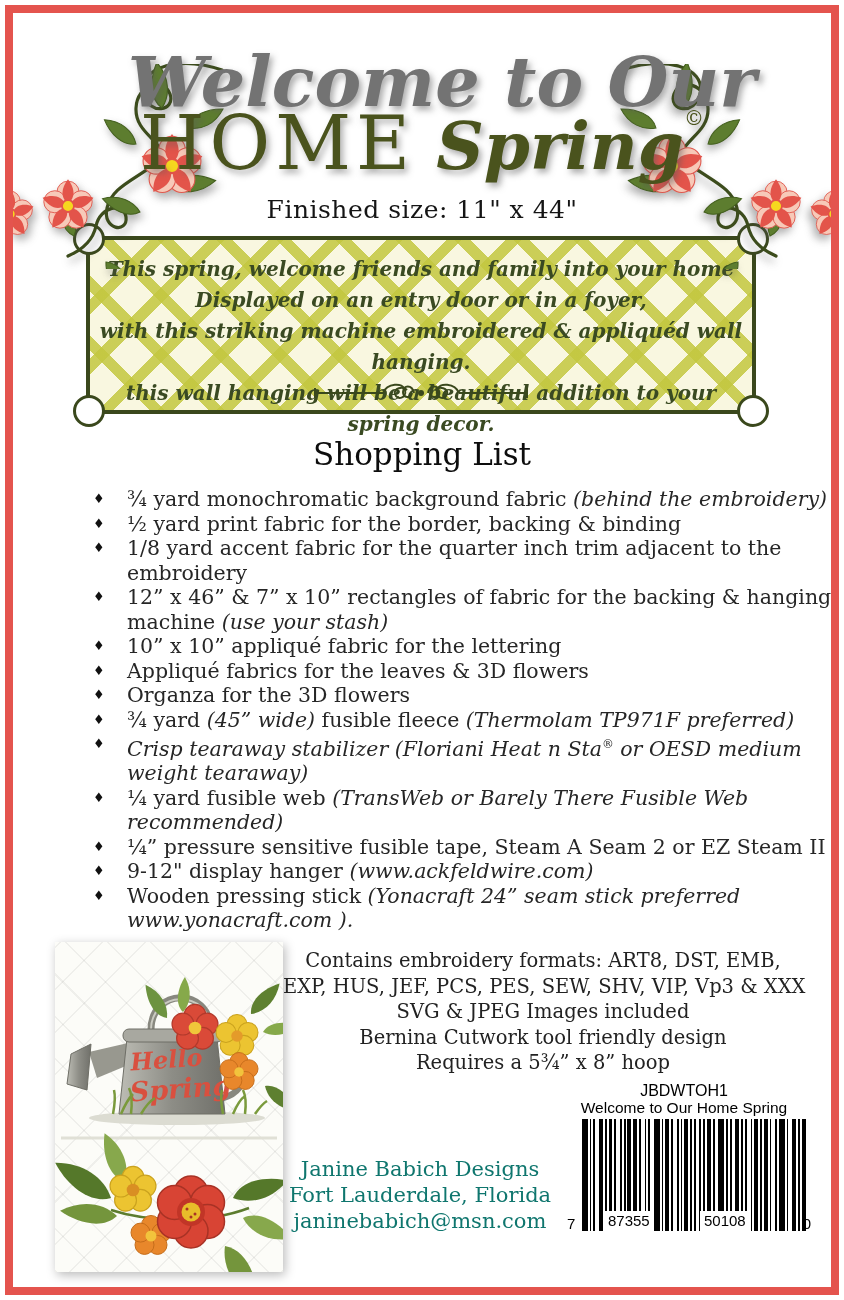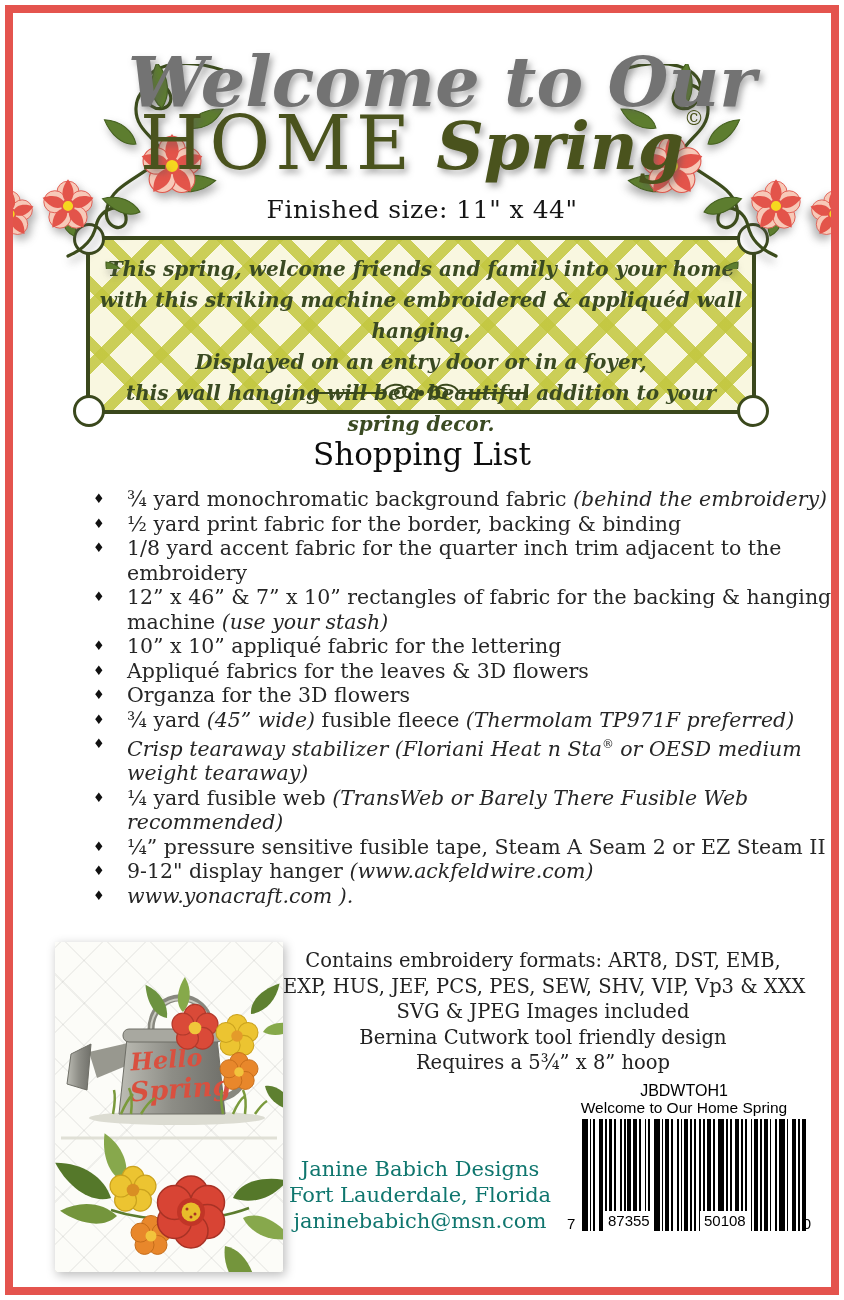--- a/index.html
+++ b/index.html
@@ -153,22 +153,22 @@
   </div>
   <div class="finished">Finished size:  11" x 44"</div>
 
   <div class="intro-box">
     <div class="corner c-tl"></div>
     <div class="corner c-tr"></div>
     <div class="corner c-bl"></div>
     <div class="corner c-br"></div>
     <div class="intro-lines" id="intro-lines">
         <div class="intro-line">This spring, welcome friends and family into your home</div>
+        <div class="intro-line">Displayed on an entry door or in a foyer,</div>
         <div class="intro-line">with this striking machine embroidered &amp; appliquéd wall hanging.</div>
-        <div class="intro-line">Displayed on an entry door or in a foyer,</div>
         <div class="intro-line">this wall hanging will be a beautiful addition to your spring decor.</div>
       </div>
     <svg class="flourish" width="220" height="26" viewBox="0 0 220 26">
       <g stroke="#3a481c" stroke-width="2" fill="none">
         <line x1="4" y1="13" x2="72" y2="13"></line>
           <line x1="4" y1="8" x2="4" y2="18"></line>
         <line x1="148" y1="13" x2="216" y2="13"></line>
           <line x1="216" y1="8" x2="216" y2="18"></line>
         <path d="M72,13 C76,3 92,2 94,10 C96,18 86,21 84,14 C82,8 92,6 96,10"></path>
         <path d="M148,13 C144,3 128,2 126,10 C124,18 134,21 136,14 C138,8 128,6 124,10"></path>
@@ -253,20 +253,21 @@
       </div>
       <div class="item">
         <span class="bullet">♦</span>
         <div class="itext">
           <div class="iline"><span class="">9-12" display hanger </span><span class="it">(www.ackfeldwire.com)</span></div>
         </div>
       </div>
       <div class="item">
         <span class="bullet">♦</span>
         <div class="itext">
+          <div class="iline"><span class="">Wooden pressing stick </span><span class="it">(Yonacraft 24” seam stick preferred</span></div>
           <div class="iline"><span class="it">www.yonacraft.com ).</span></div>
         </div>
       </div>
     </div>
 
   <div class="photo">
     <svg width="228" height="330" viewBox="0 0 228 330">
       <defs>
         <linearGradient id="canG" x1="0" y1="0" x2="1" y2="0">
           <stop offset="0" stop-color="#bdbdb5"></stop>

